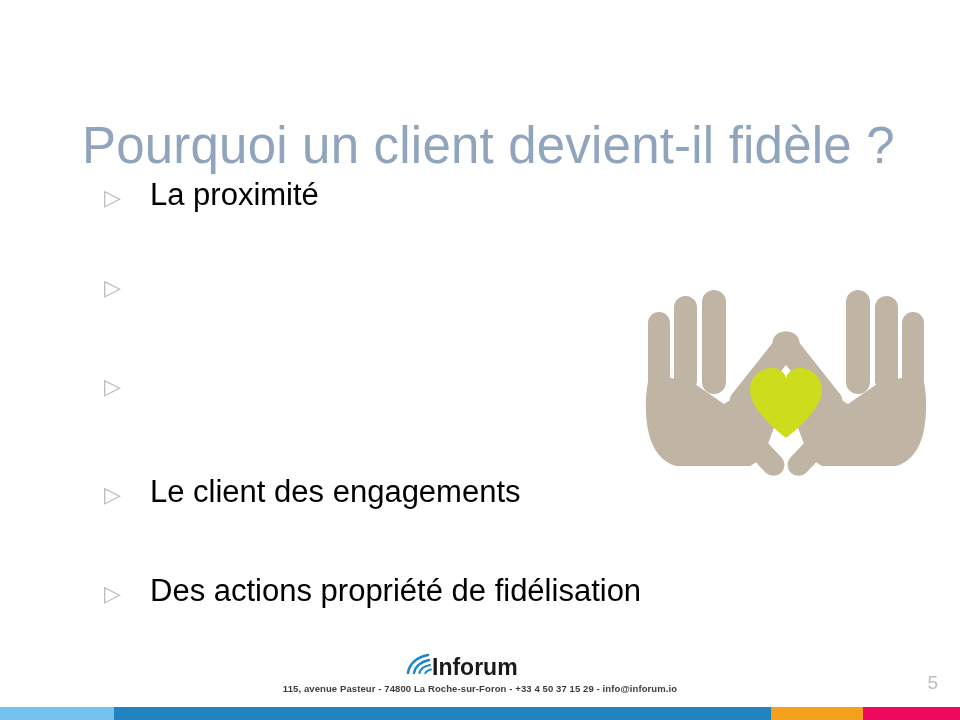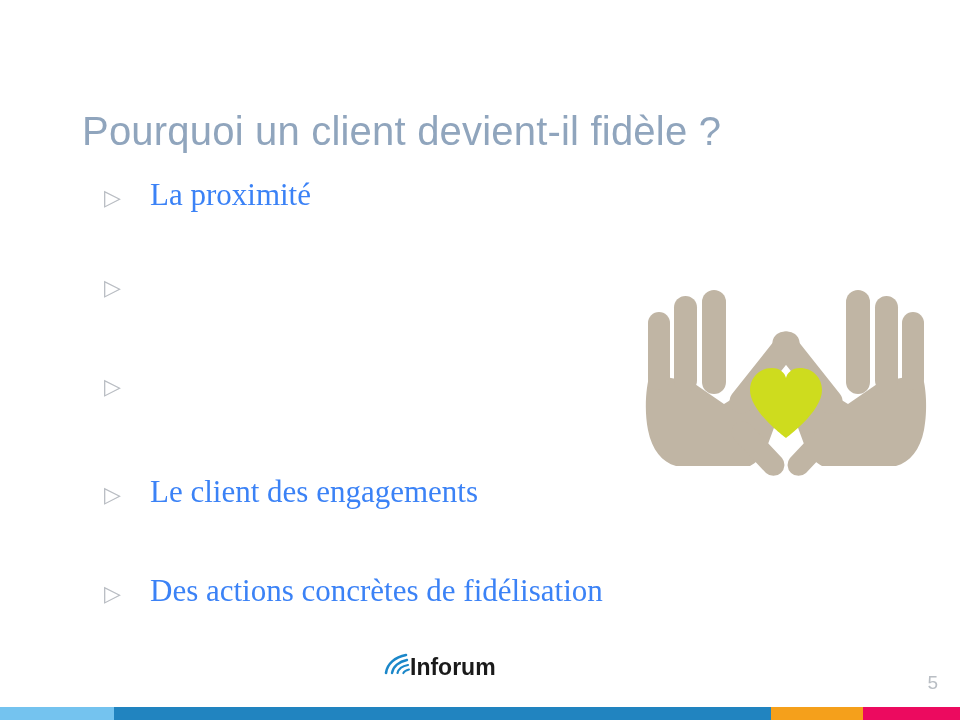--- a/index.html
+++ b/index.html
@@ -17,21 +17,21 @@
     background: #ffffff;
     overflow: hidden;
   }
 
   
   .slide-title {
     position: absolute;
     left: 82px;
     top: 82px;
     width: 820px;
-    font-size: 40px;
+    font-size: 51px;
     font-weight: 400;
     letter-spacing: 0.2px;
     color: #90a5bd;
     white-space: nowrap;
   }
 
   
   .bullet-list {
     position: absolute;
     left: 104px;
@@ -51,44 +51,43 @@
     width: 46px;
     font-size: 22px;
     line-height: 1;
     color: #b8bcc2;
     text-align: left;
   }
   .bullet-text {
     flex: 1 1 auto;
     font-size: 31px;
     font-weight: 400;
-    color: #3b82f6;
+    color: #000000;
     line-height: 1.1;
     white-space: nowrap;
-    font-family: Liberation Serif, serif;
   }
 
   
   .hands-figure {
     position: absolute;
     left: 632px;
     top: 282px;
     width: 308px;
     height: 196px;
   }
   .hands-figure svg {
     display: block;
     width: 100%;
     height: 100%;
   }
 
   
   .footer-logo {
     position: absolute;
-    left: 384px;
+    left: 406px;
     top: 651px;
     width: 148px;
     height: 30px;
     display: flex;
   }
   .footer-logo svg { display: block; }
 
   .footer-lines {
     position: absolute;
     left: 0;
@@ -145,21 +144,21 @@
     </li>
     <li class="bullet-item">
       <span class="bullet-marker">▷</span>
     </li>
     <li class="bullet-item">
       <span class="bullet-marker">▷</span>
       <span class="bullet-text">Le client des engagements</span>
     </li>
     <li class="bullet-item">
       <span class="bullet-marker">▷</span>
-      <span class="bullet-text">Des actions concrètes de fidélisation</span>
+      <span class="bullet-text">Des actions propriété de fidélisation</span>
     </li>
   </ul>
 
   <div class="hands-figure">
     <svg viewBox="0 0 308 196" xmlns="http://www.w3.org/2000/svg" aria-hidden="true">
       <g fill="#c0b5a4">
 
         <path d="M18 92 C14 104 12 128 16 148 C20 168 30 180 44 184 L118 184
                  C126 180 132 172 136 162 L150 124 L150 104
                  C140 100 128 100 118 106 L92 122 L60 100 Z"></path>
@@ -202,20 +201,21 @@
         <path d="M22 4 C11 6 3 13 2 22" stroke-width="2.6"></path>
         <path d="M23 9 C15 10.5 9 15.5 8 22" stroke-width="2.4"></path>
         <path d="M24 14 C18.5 15 14.5 18 13.5 22" stroke-width="2.2"></path>
         <path d="M25 18.5 C22 19.2 20 20.6 19.3 22.2" stroke-width="2"></path>
       </g>
       <text x="26" y="24" font-family="'Liberation Sans', sans-serif" font-size="23" font-weight="bold" fill="#1a1a1a">Inforum</text>
     </svg>
   </div>
 
   <div class="footer-lines">
+    <div class="footer-line">115, avenue Pasteur - 74800 La Roche-sur-Foron - +33 4 50 37 15 29 - info@inforum.io</div>
   </div>
 
   <div class="page-number">5</div>
 
   <div class="bottom-bar">
     <div class="bar-seg bar-seg-1"></div>
     <div class="bar-seg bar-seg-2"></div>
     <div class="bar-seg bar-seg-3"></div>
     <div class="bar-seg bar-seg-4"></div>
   </div>

